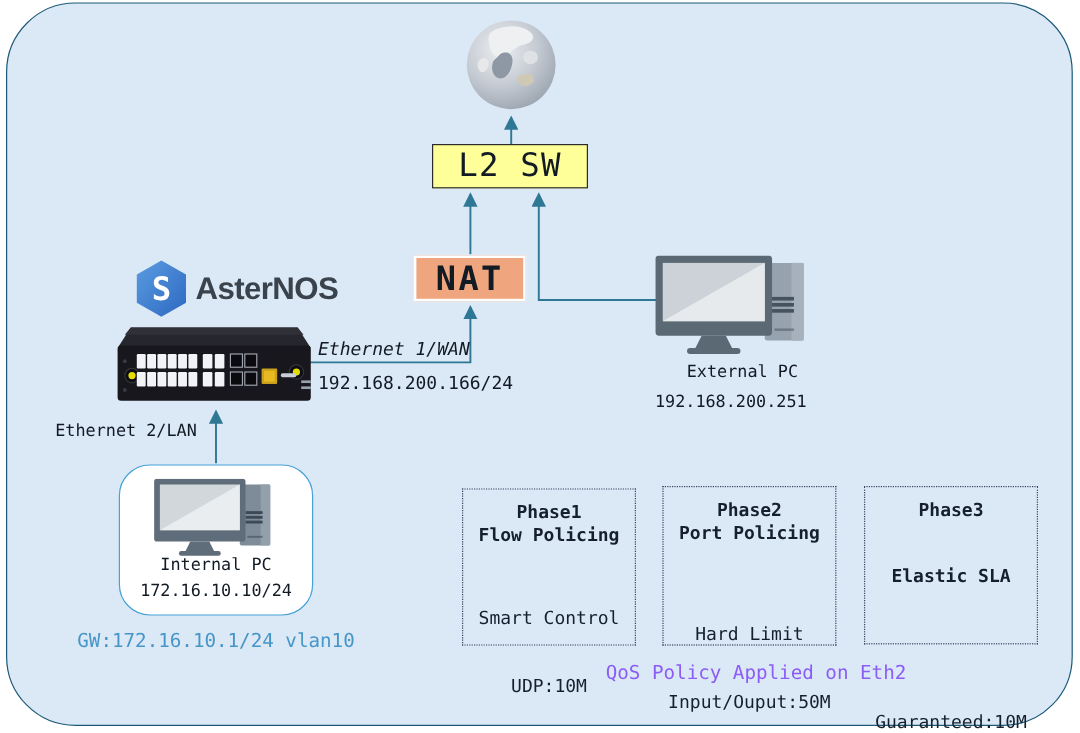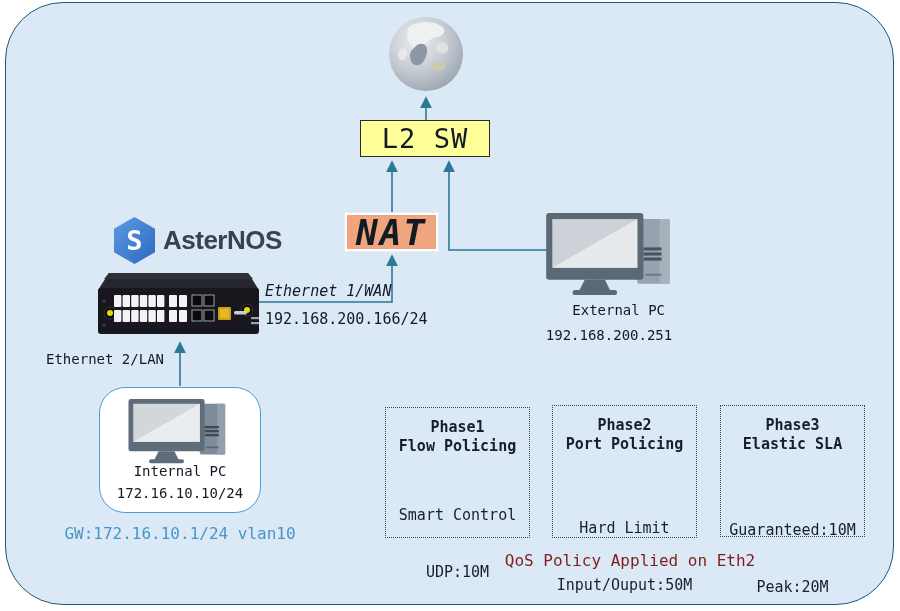--- a/index.html
+++ b/index.html
@@ -7,41 +7,41 @@
          font-family:"DejaVu Sans Mono",monospace;color:#121a24;}
   #panel{position:absolute;left:5px;top:2px;width:889px;height:603px;background:#dbe8f6;
          border:1.6px solid #1d5a78;border-radius:58px;box-sizing:border-box;}
   .abs{position:absolute;}
   svg{display:block;}
   .conn{stroke:#2e7795;stroke-width:1.6;fill:none;}
   .node-box{display:flex;align-items:center;justify-content:center;box-sizing:border-box;}
   #l2sw{left:360px;top:120px;width:130px;height:37px;background:#feff99;border:1px solid #2b2b2b;
         font-size:27px;font-weight:normal;letter-spacing:1px;}
   #nat{left:345px;top:213px;width:93px;height:38px;background:#efa57e;border:2px solid #ffffff;
-       font-size:36px;font-weight:bold;letter-spacing:2px;box-shadow:0 0 0 1px #e4ecf5;font-style:italic;}
+       font-size:28px;font-weight:bold;letter-spacing:2px;box-shadow:0 0 0 1px #e4ecf5;}
   .lbl{font-size:15px;white-space:pre;}
   .lbl-sm{font-size:14px;white-space:pre;}
   #wan-label{left:265px;top:282px;font-style:italic;}
   #wan-ip{left:265px;top:310px;}
   #lan-label{left:46px;top:351px;}
   #ext-name{left:535px;top:302px;width:130px;text-align:right;}
   #ext-ip{left:524px;top:327px;width:170px;text-align:center;}
   #int-box{left:99px;top:387px;width:162px;height:126px;background:#ffffff;
            border:1.6px solid #45a1d8;border-radius:26px;box-sizing:border-box;}
   #int-name{left:99px;top:463px;width:162px;text-align:center;}
   #int-ip{left:99px;top:485px;width:162px;text-align:center;}
   #gw-note{left:30px;top:524px;width:300px;text-align:center;font-size:16px;color:#4796c8;white-space:pre;}
-  #caption{left:430px;top:551px;width:400px;text-align:center;font-size:16px;color:#7f1d1d;white-space:pre;}
+  #caption{left:430px;top:551px;width:400px;text-align:center;font-size:16px;color:#8b5cf6;white-space:pre;}
   .phase{border:1.4px dotted #32455c;box-sizing:border-box;display:flex;flex-direction:column;
          align-items:center;padding-top:10px;font-size:15px;line-height:19px;color:#16202c;}
   .phase .title{font-weight:bold;text-align:center;white-space:pre;}
   .phase .body{text-align:center;white-space:pre;}
   #phase1{left:385px;top:407px;width:145px;height:131px;}
   #phase2{left:552px;top:405px;width:145px;height:133px;}
-  #phase3{left:720px;top:405px;width:145px;height:132px;}
+  #phase3{left:720px;top:405px;width:145px;height:132px;gap:36px;}
   #phase1 .body{margin-top:12px;}
   #phase2 .body{margin-top:27px;}
   #phase3 .body{margin-top:29px;}
   #brand{left:113px;top:216px;display:flex;align-items:center;gap:7px;}
   #brand-text{font-family:"Liberation Sans",sans-serif;font-size:26px;font-weight:600;
               color:#3a424c;letter-spacing:-0.5px;}
 </style>
 </head>
 <body>
 

